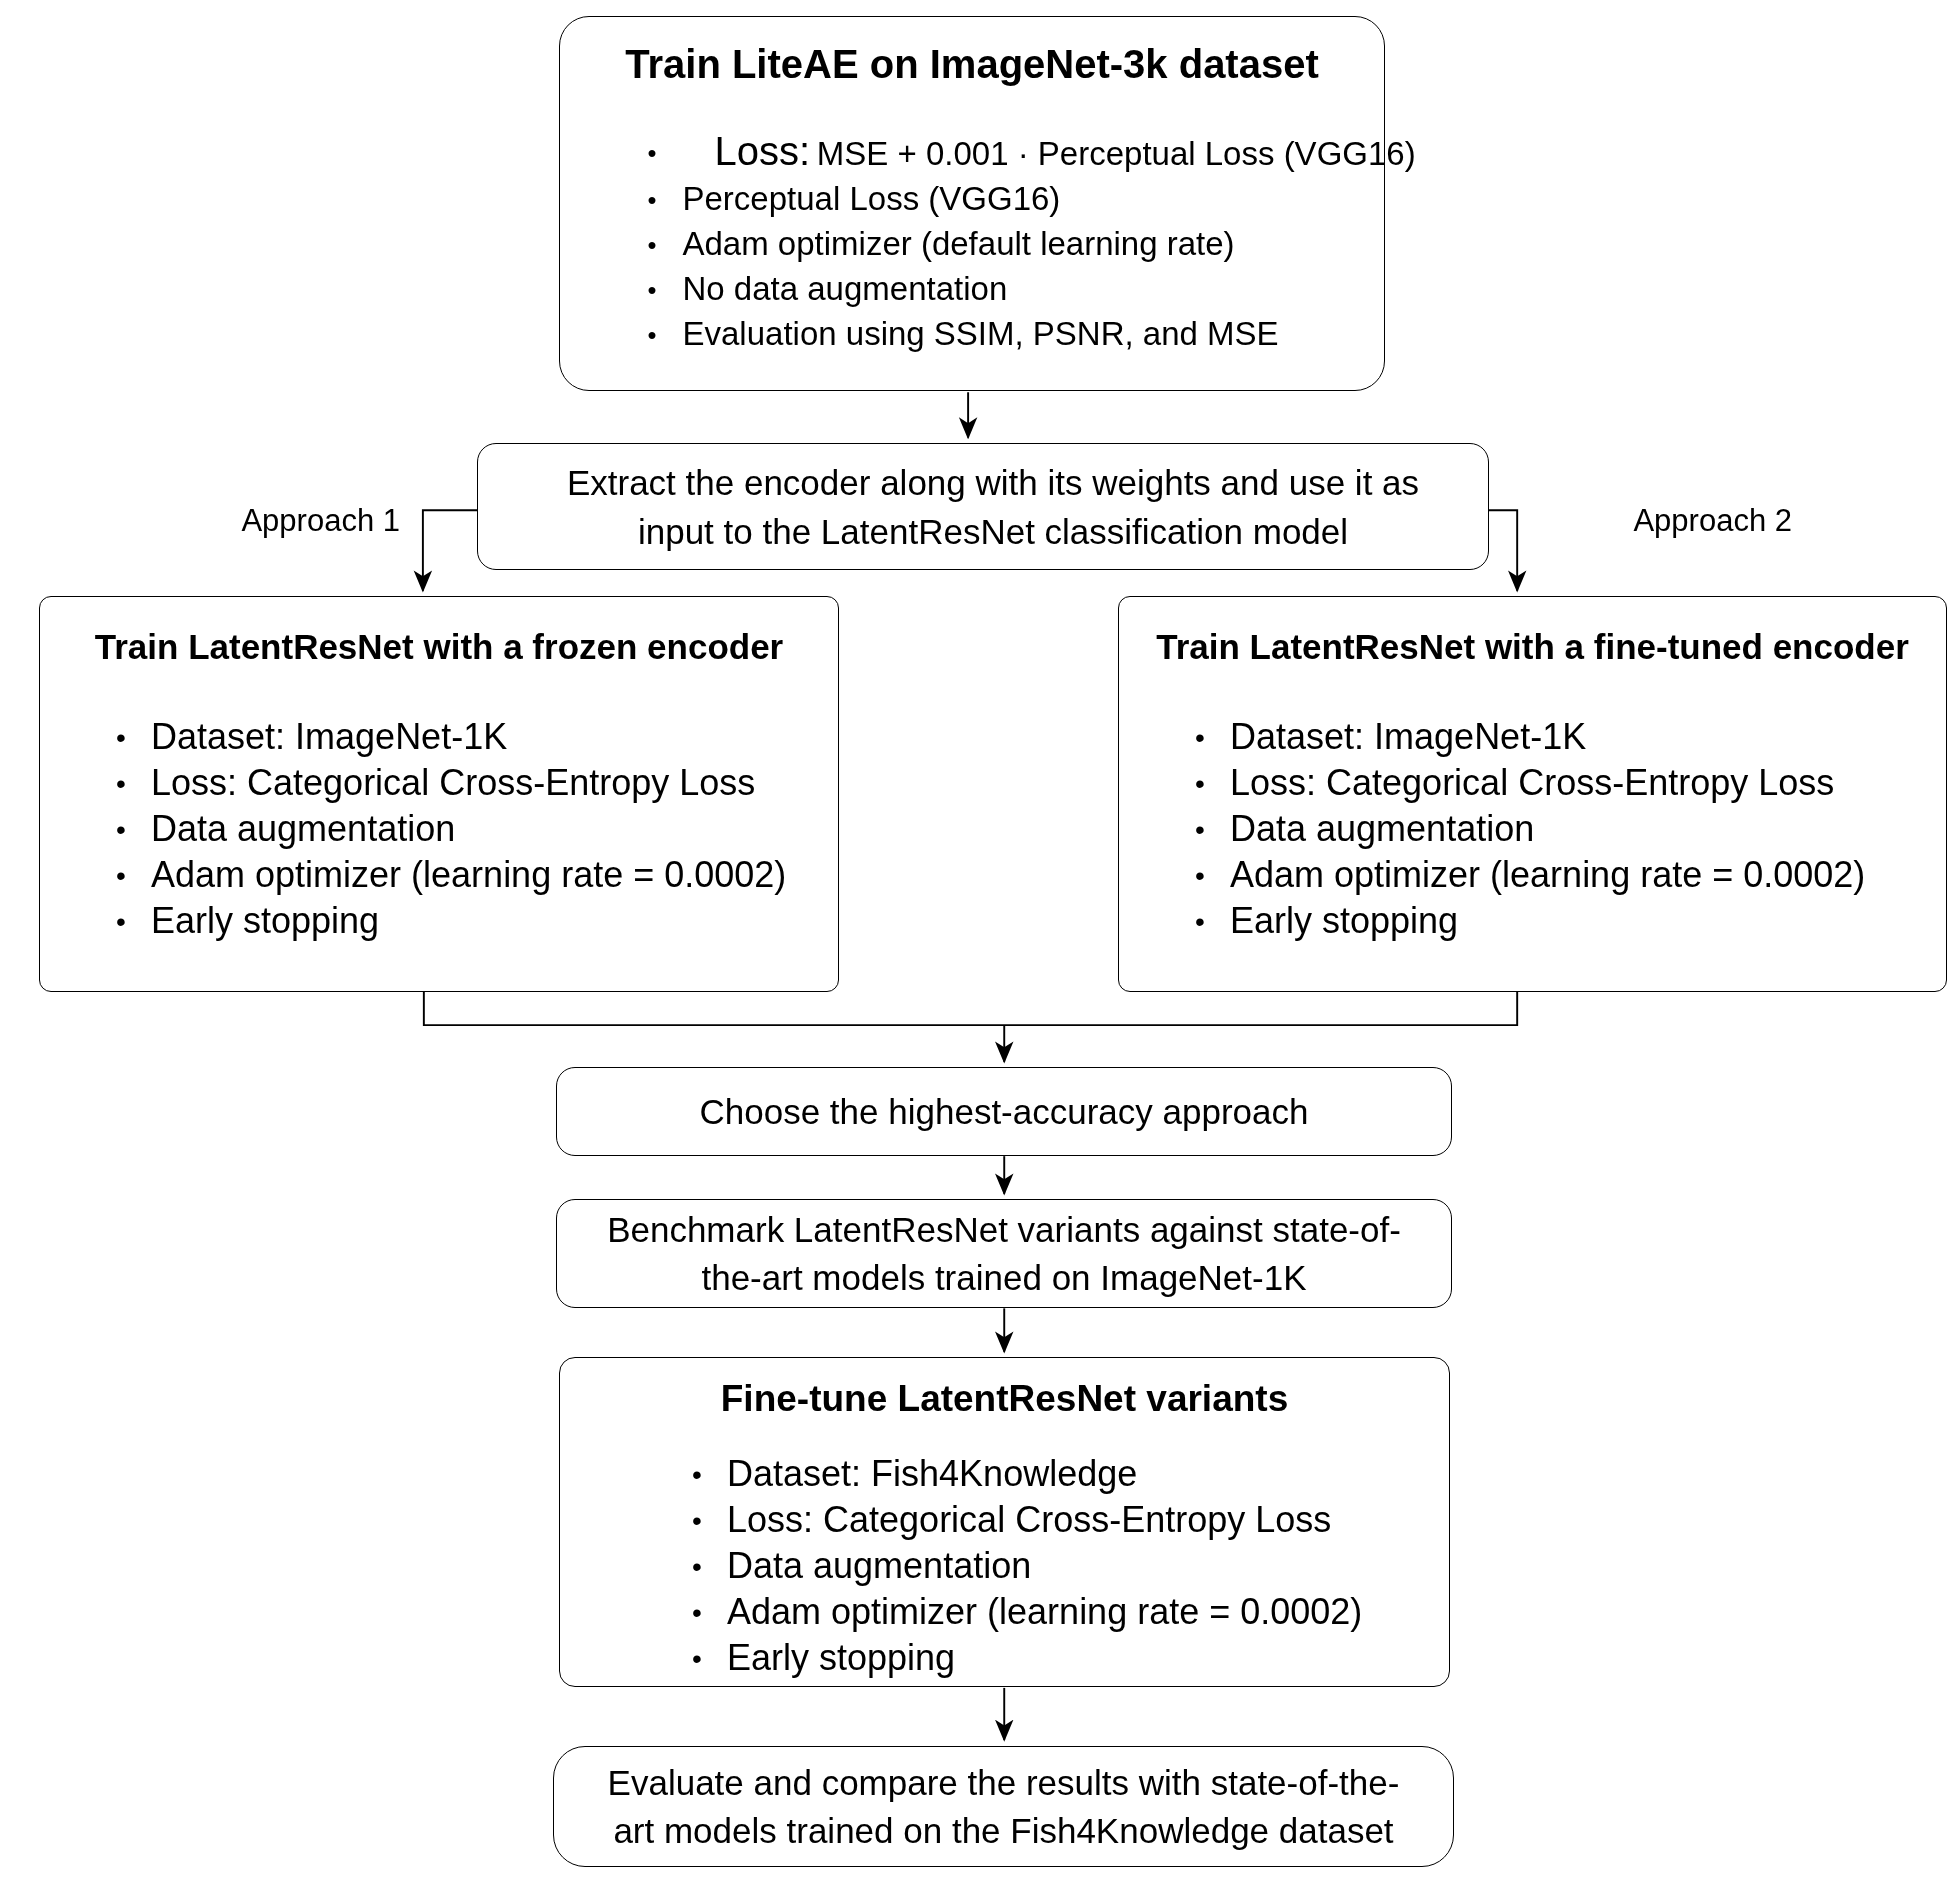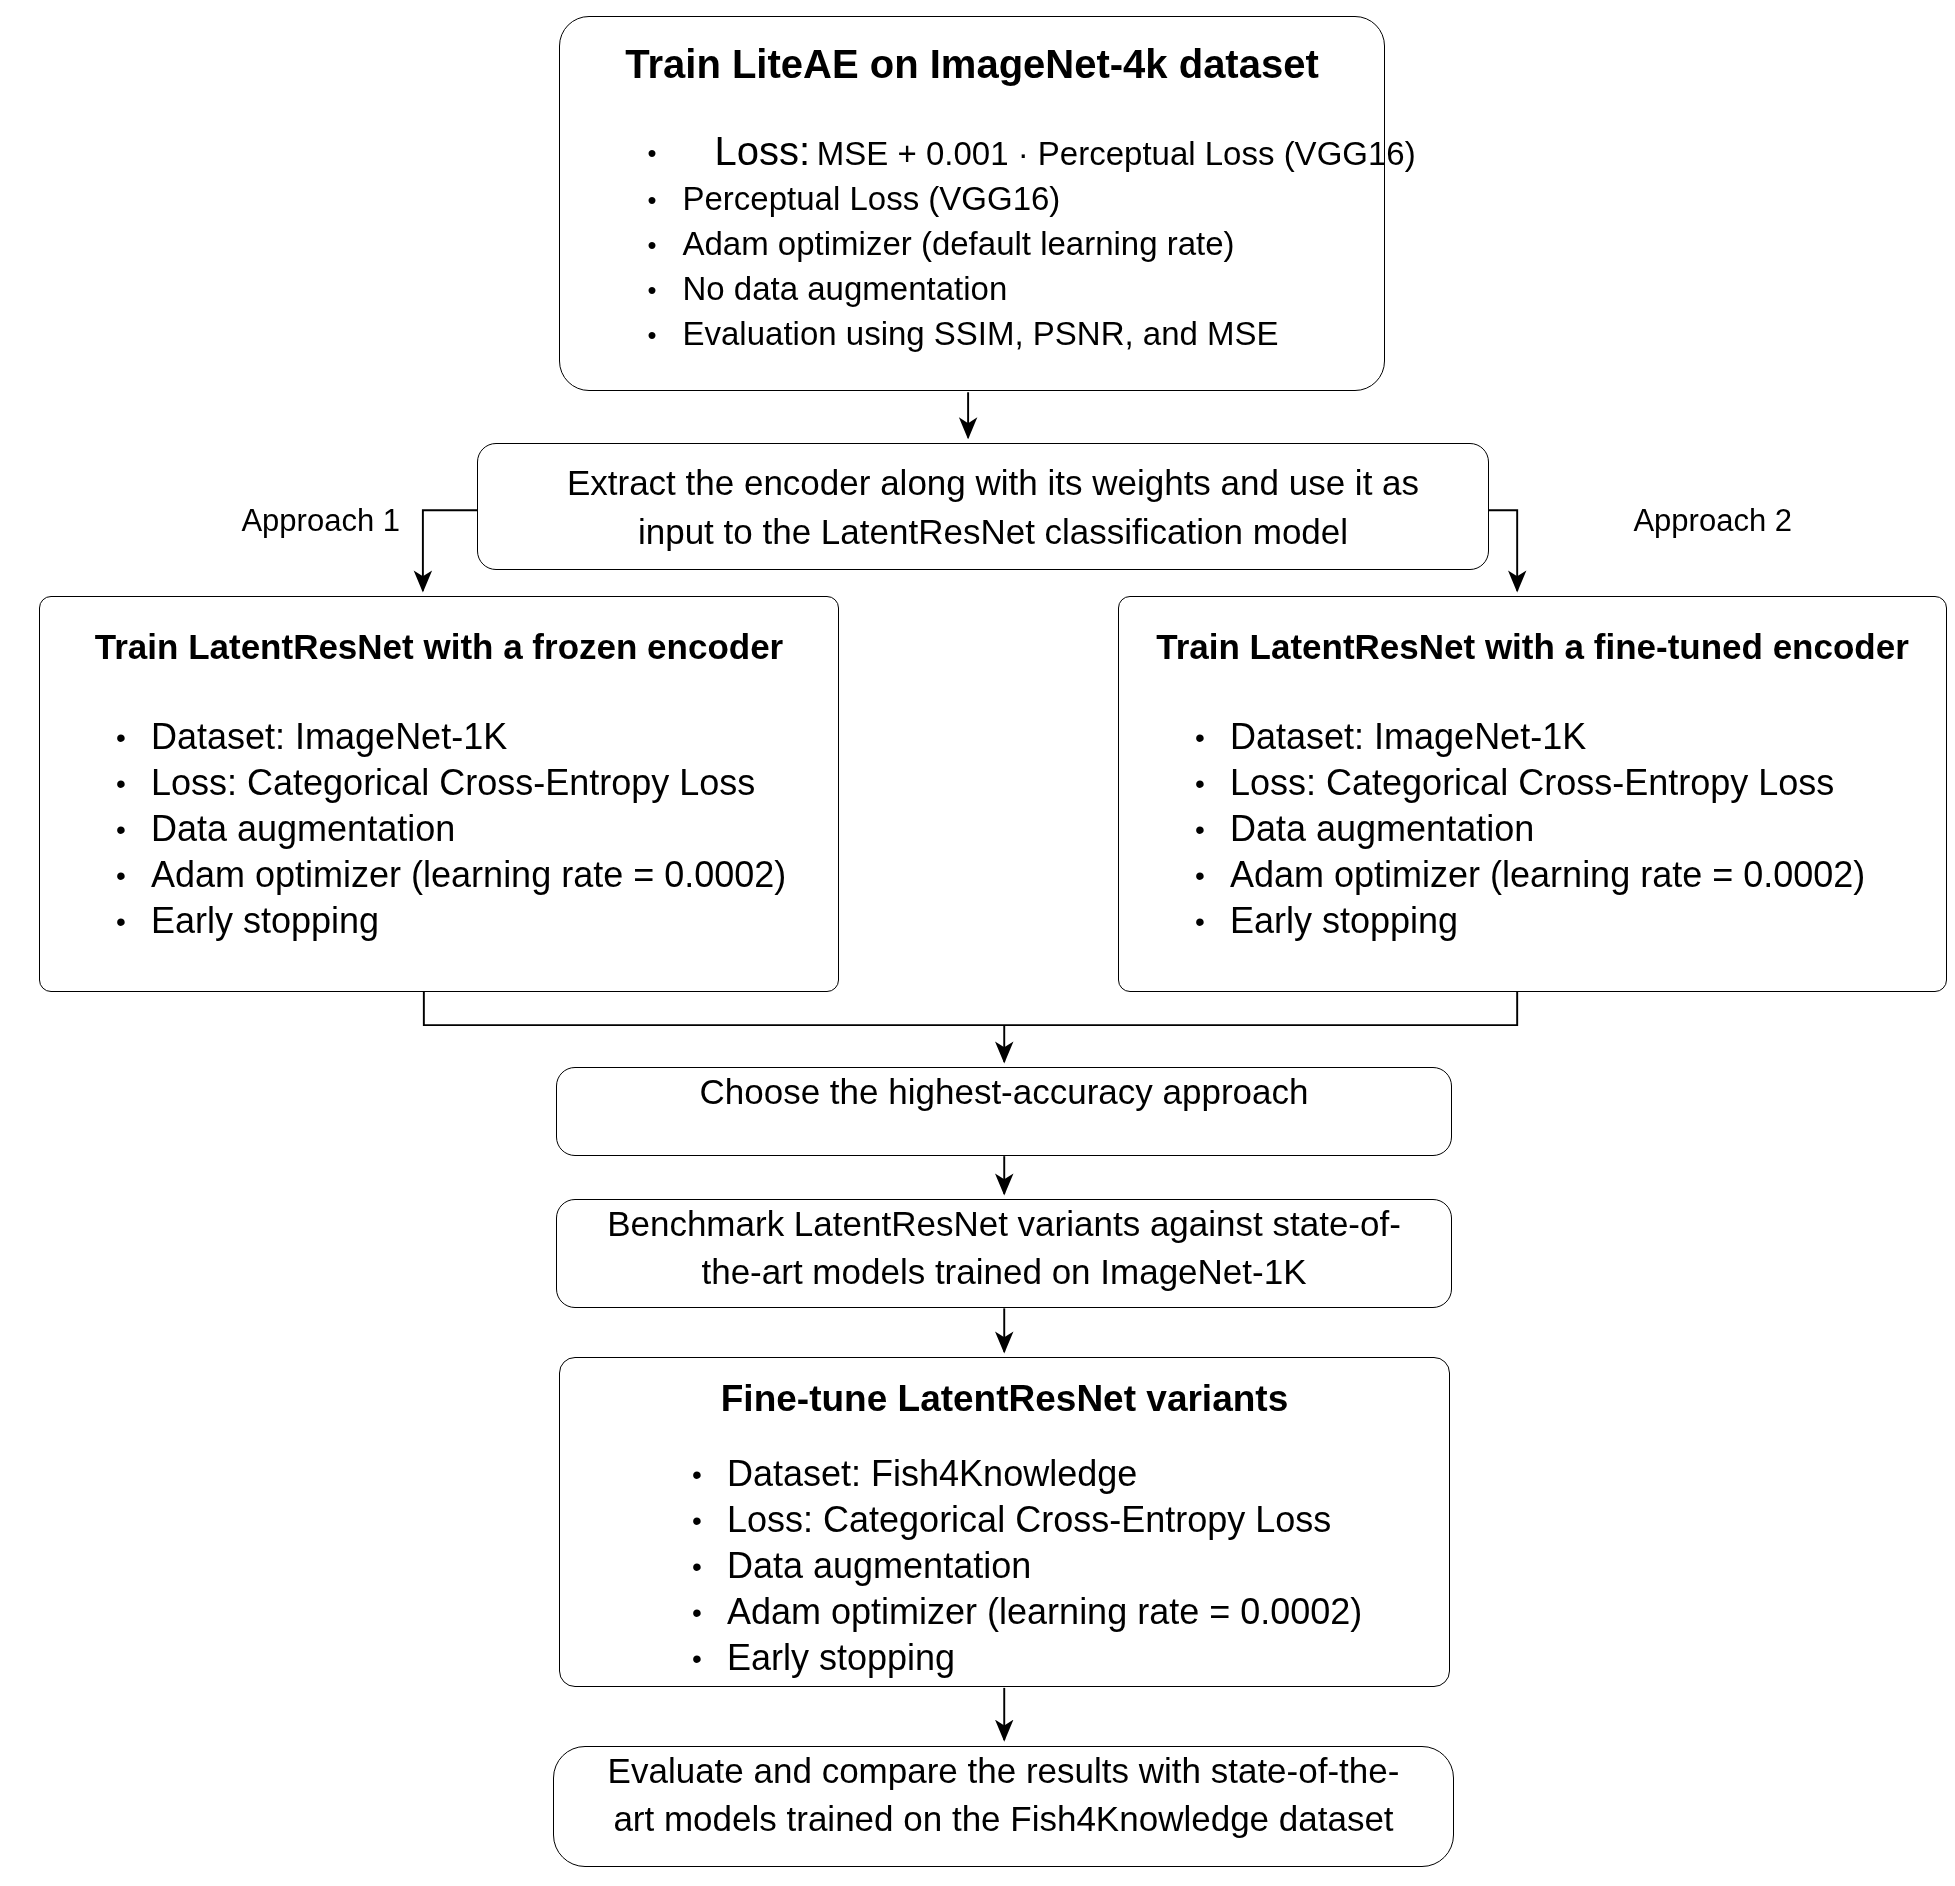--- a/index.html
+++ b/index.html
@@ -88,21 +88,21 @@
   .box-frozen    { left: 24px;   width: 800px; }
   .box-finetuned { left: 1103px; width: 829px; }
   .box-frozen .box-title, .box-finetuned .box-title { font-size: 35px; line-height: 43px; }
   .box-frozen ul.bullets, .box-finetuned ul.bullets {
     margin: 46px 0 0 92px; font-size: 36px;
   }
   .box-frozen ul.bullets li, .box-finetuned ul.bullets li { line-height: 46px; }
   
   .box-center {
     display: flex; flex-direction: column;
-    align-items: center; justify-content: flex-start;
+    align-items: center; justify-content: center;
     text-align: center;
     font-size: 35px; line-height: 48px;
     border-radius: 19px;
   }
   .box-choose    { left: 556px; top: 1067px; width: 896px; height: 89px; }
   .box-benchmark { left: 556px; top: 1199px; width: 896px; height: 109px; }
   .box-evaluate  { left: 553px; top: 1746px; width: 901px; height: 121px; border-radius: 32px; }
   
   .box-finetune-variants {
     left: 559px; top: 1357px; width: 891px; height: 330px;
@@ -128,21 +128,21 @@
     <path d="M 992 1059 L 878 1059 L 878 1226" fill="none" stroke="#000000" stroke-width="4" marker-end="url(#arrow)"></path>
     <path d="M 3088 1059 L 3150 1059 L 3150 1226" fill="none" stroke="#000000" stroke-width="4" marker-end="url(#arrow)"></path>
     <path d="M 880 2058 L 880 2128 L 3150 2128 L 3150 2058" fill="none" stroke="#000000" stroke-width="4"></path>
     <path d="M 2085 2128 L 2085 2204" fill="none" stroke="#000000" stroke-width="4" marker-end="url(#arrow)"></path>
     <path d="M 2085 2400 L 2085 2478" fill="none" stroke="#000000" stroke-width="4" marker-end="url(#arrow)"></path>
     <path d="M 2085 2716 L 2085 2806" fill="none" stroke="#000000" stroke-width="4" marker-end="url(#arrow)"></path>
     <path d="M 2085 3504 L 2085 3612" fill="none" stroke="#000000" stroke-width="4" marker-end="url(#arrow)"></path>
   </svg>
 
   <div class="box box-train-liteae">
-    <div class="box-title">Train LiteAE on ImageNet-4k dataset</div>
+    <div class="box-title">Train LiteAE on ImageNet-3k dataset</div>
     <ul class="bullets">
       <li>
         <span class="loss-prefix">Loss:</span><span>MSE + 0.001 · Perceptual Loss (VGG16)</span>
       </li>
       <li>Perceptual Loss (VGG16)</li>
       <li>Adam optimizer (default learning rate)</li>
       <li>No data augmentation</li>
       <li>Evaluation using SSIM, PSNR, and MSE</li>
     </ul>
   </div>

